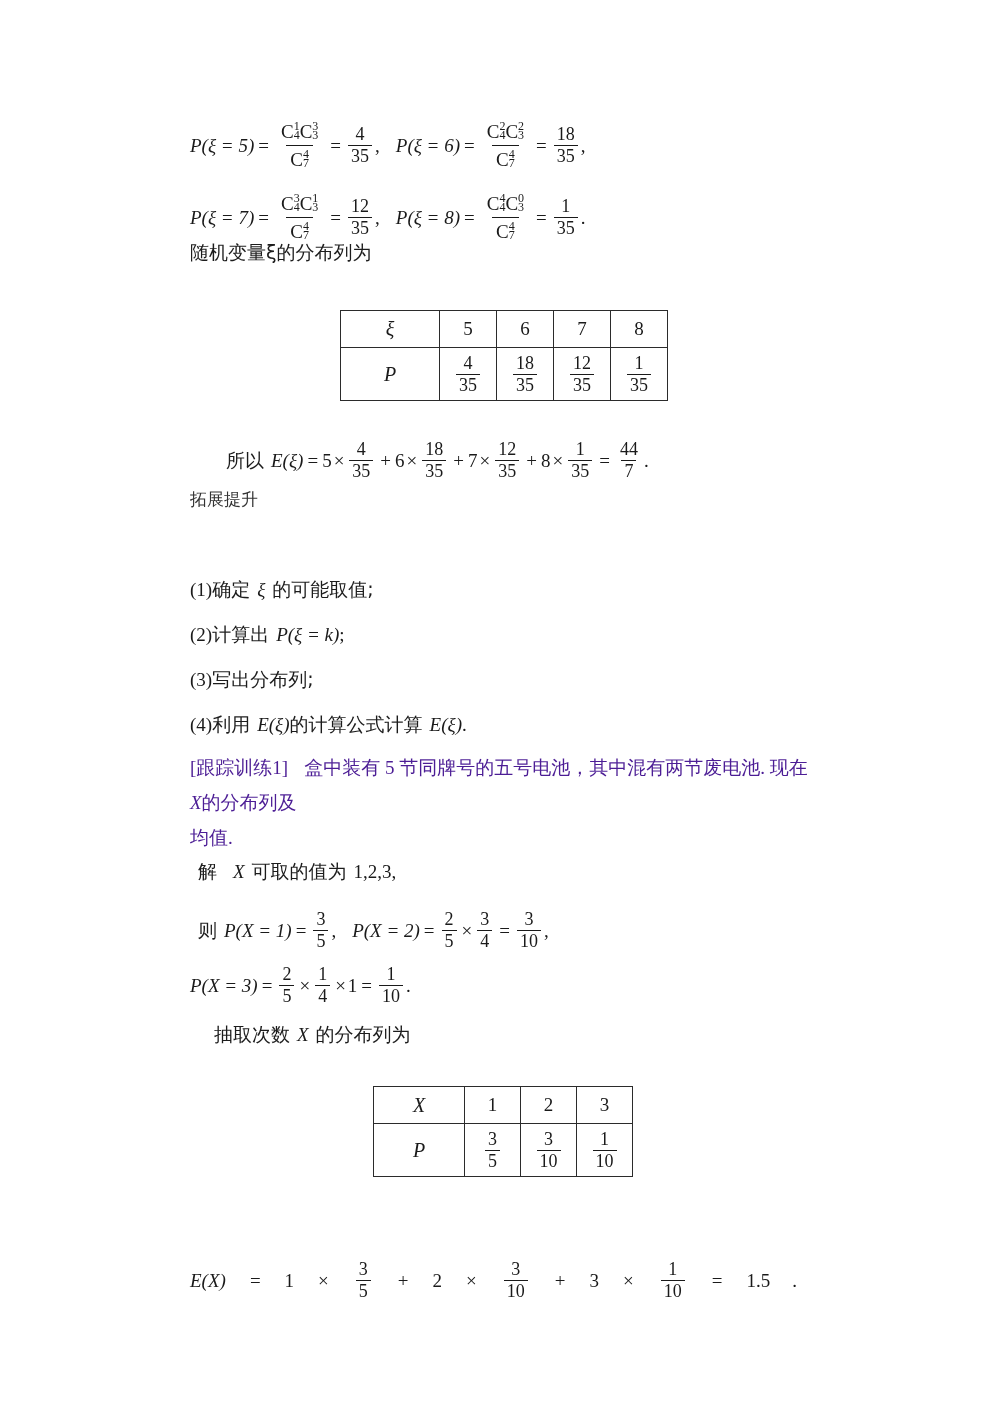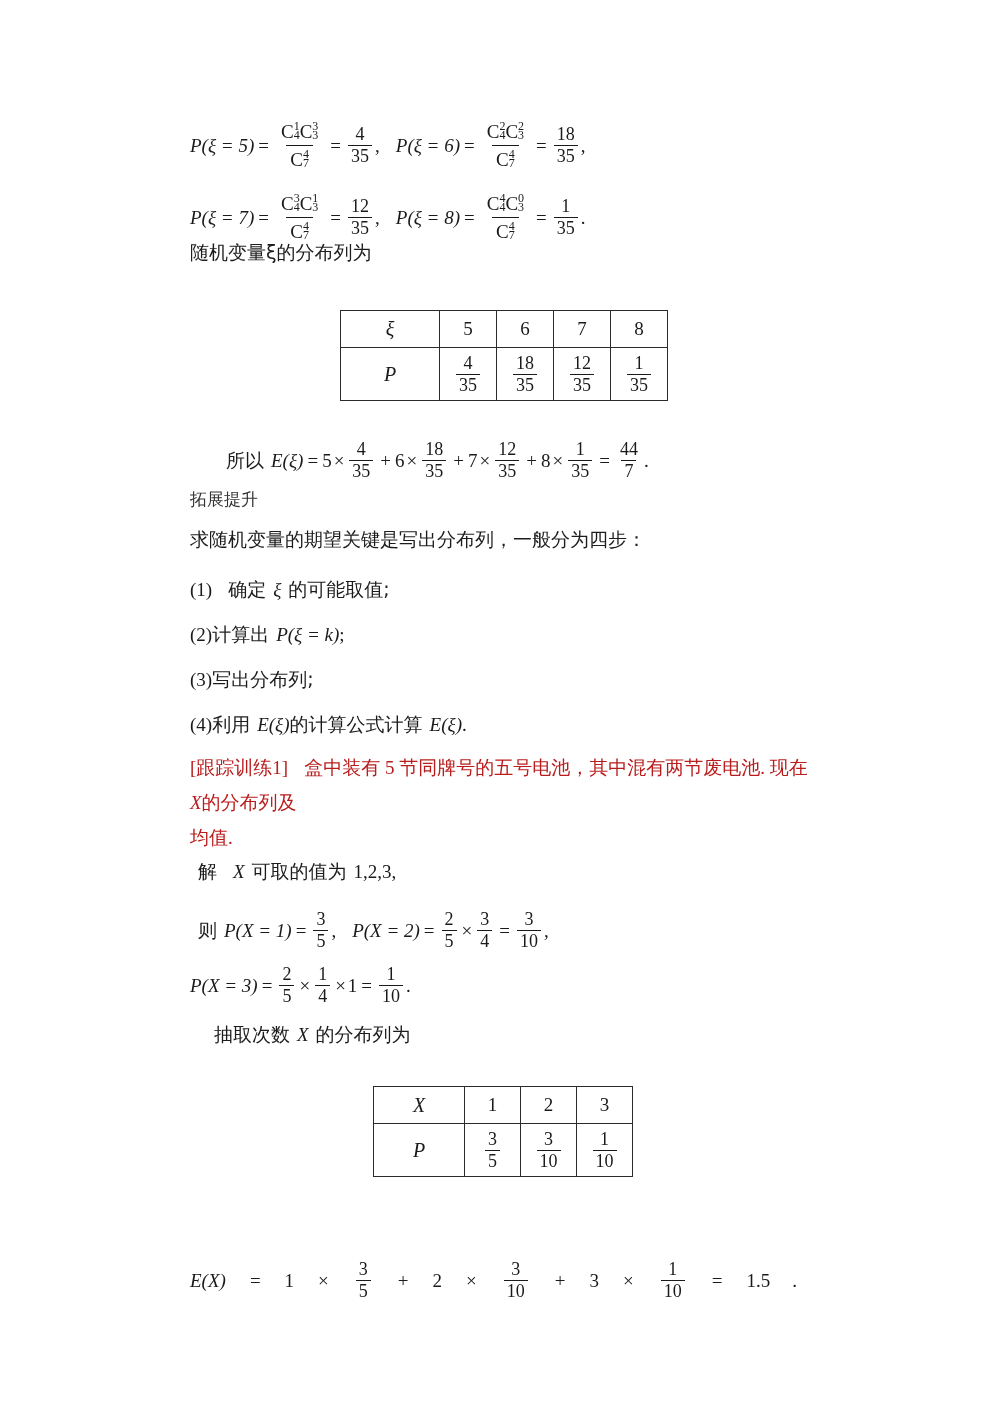--- a/index.html
+++ b/index.html
@@ -31,21 +31,21 @@
   }
 
   .cn-sans {
     font-family: "DejaVu Sans", "Liberation Sans", sans-serif;
     font-size: 19px;
     color: #1c1c1c;
   }
   .cn-serif {
     font-family: "DejaVu Serif", "Liberation Serif", serif;
     font-size: 19px;
-    color: #b91c1c;
+    color: #4c1d95;
   }
   .small-label {
     font-family: Liberation Mono, monospace;
     font-size: 17px;
     color: #333;
   }
 
   .mathline {
     position: absolute;
     display: flex;
@@ -355,25 +355,24 @@
     <span class="op">=</span>
     <span class="frac">
         <span class="num">44</span>
         <span class="den">7</span>
       </span>
     <span class="mn">.</span>
   </div>
 
   <div class="row small-label" style="left:190px; top:492px;">拓展提升</div>
 
-  <div class="row cn-sans" style="left:190px; top:530px;">求随机变量的期望关键是写出分布列，一般分为四步：</div>
 
   <div class="mathline" style="left:190px; top:580px;">
     <span class="mn">(1)</span>
-    <span class="cn-sans" style="font-size:19px;padding-left:16px;">确定</span>
+    <span class="cn-sans" style="font-size:19px;">确定</span>
     <span class="sp-sm"></span>
     <span class="mi">ξ</span>
     <span class="sp-sm"></span>
     <span class="cn-sans" style="font-size:19px;">的可能取值;</span>
   </div>
 
   <div class="mathline" style="left:190px; top:625px;">
     <span class="mn">(2)</span>
     <span class="cn-sans" style="font-size:19px;">计算出</span>
     <span class="sp-sm"></span>

